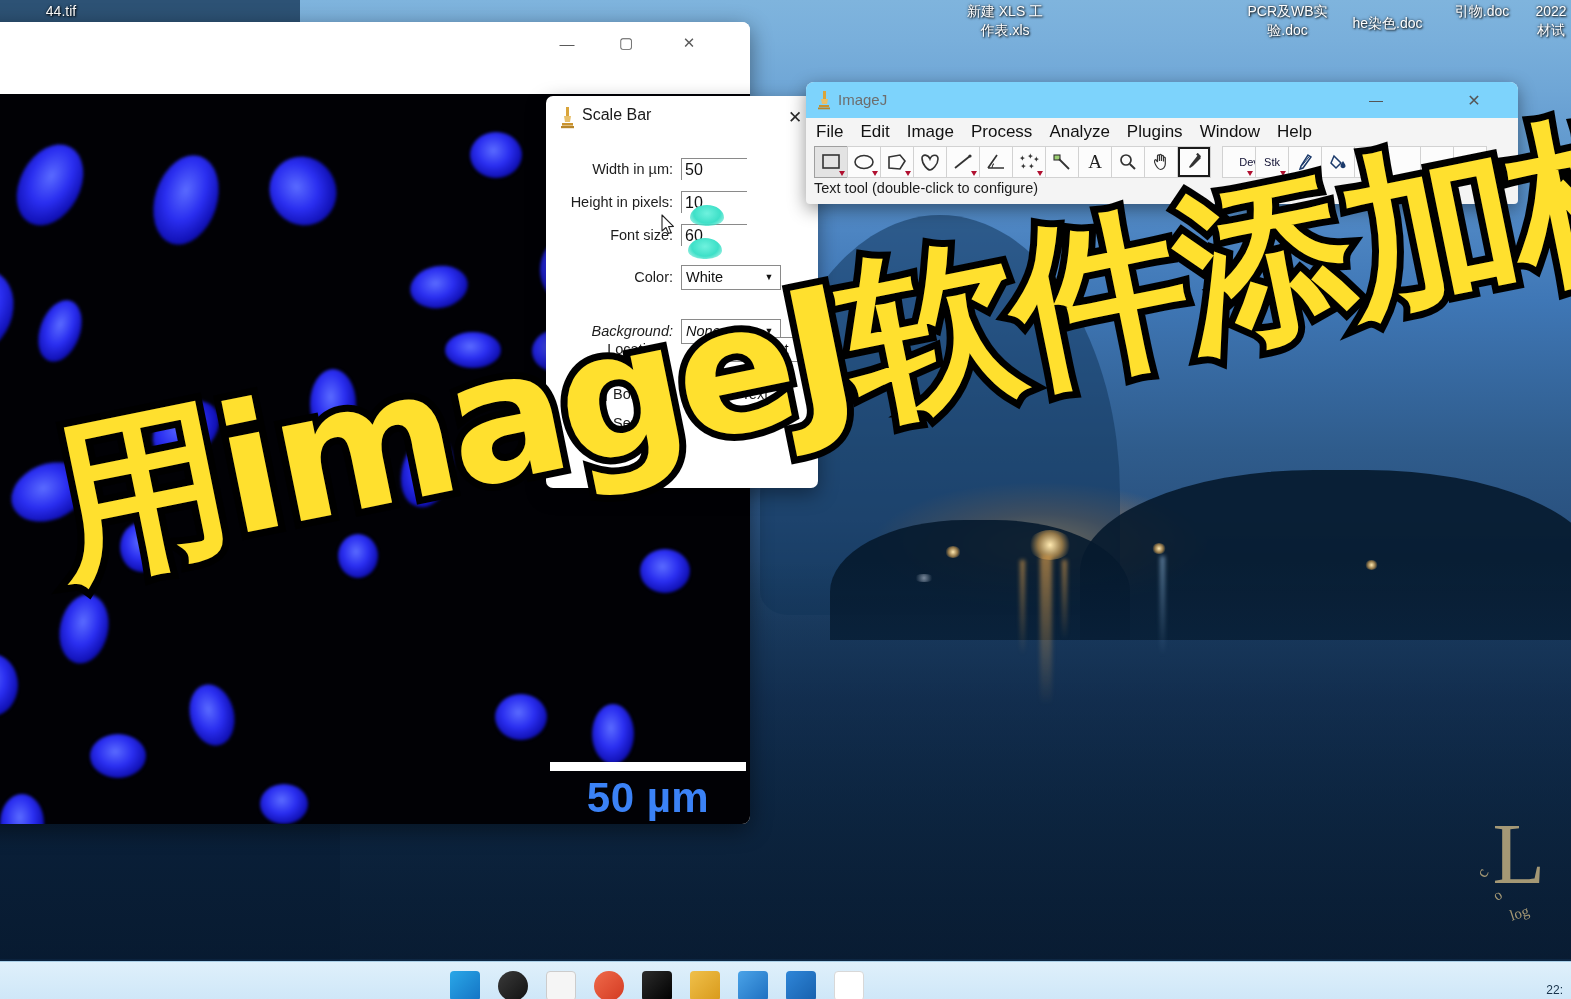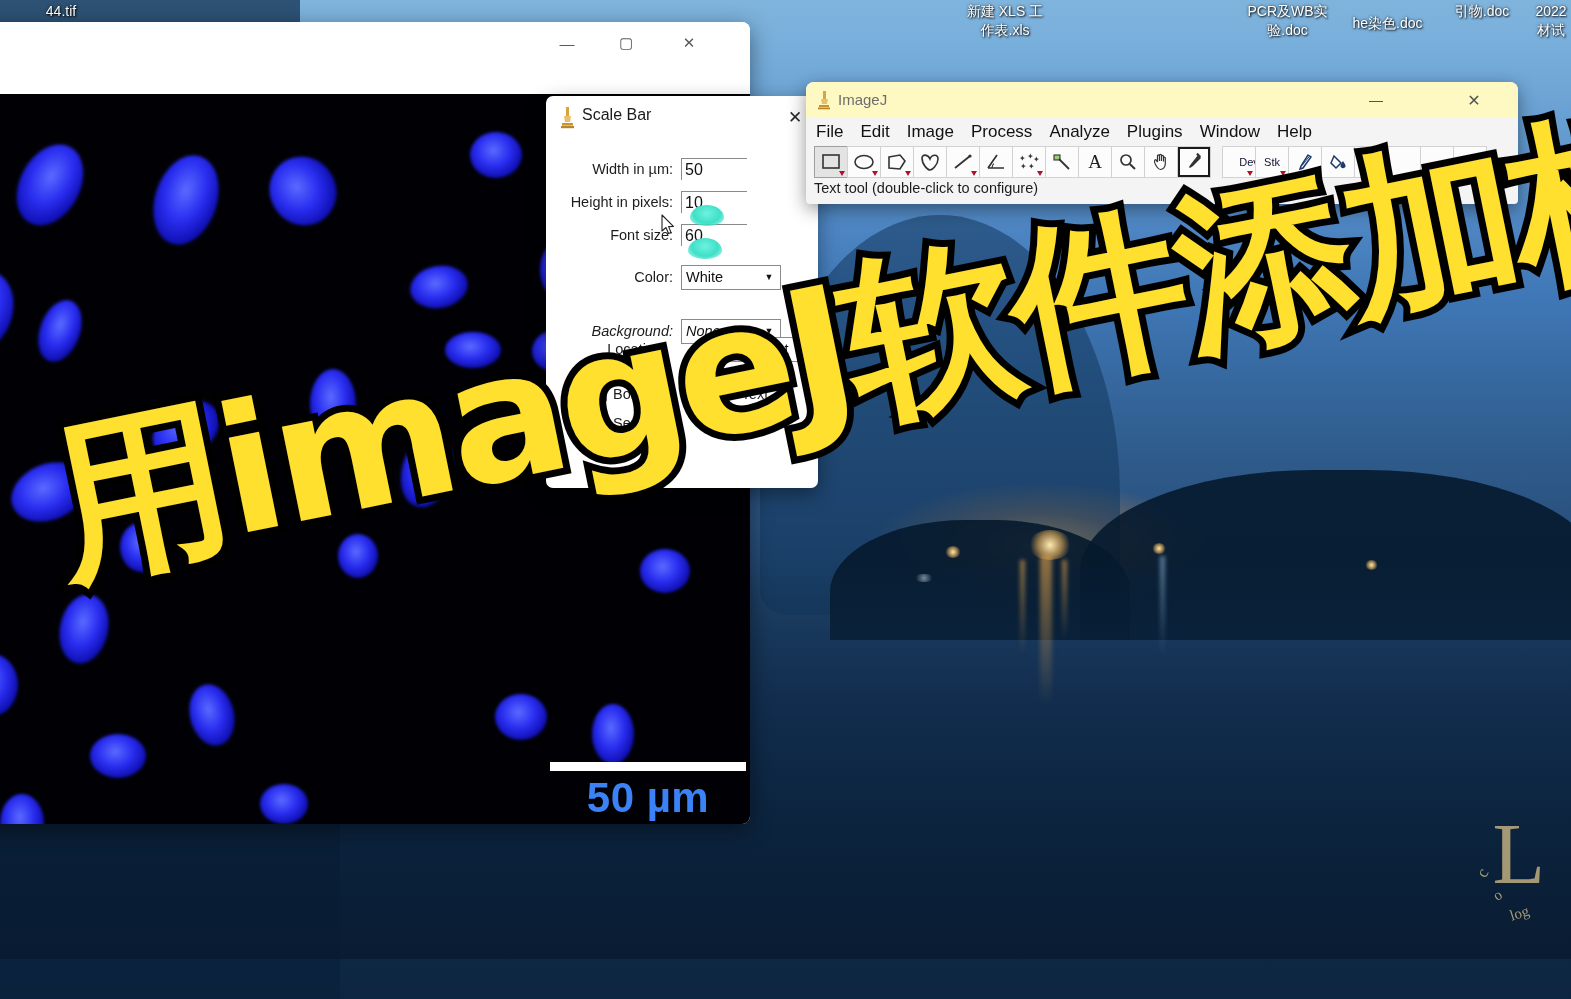--- a/index.html
+++ b/index.html
@@ -216,21 +216,21 @@
 
   
   #ij {
     position: absolute; left: 806px; top: 82px;
     width: 712px; height: 122px;
     background: #f4f4f4;
     border-radius: 8px 8px 4px 4px;
     box-shadow: 0 5px 18px rgba(0,0,0,.42);
     overflow: hidden;
   }
-  #ij-titlebar { position: absolute; left:0; top:0; right:0; height: 36px; background:#fef9c3; }
+  #ij-titlebar { position: absolute; left:0; top:0; right:0; height: 36px; background:#7dd3fc; }
   #ij-icon { position: absolute; left: 10px; top: 8px; width: 16px; height: 20px; }
   #ij-title { position:absolute; left: 32px; top: 9px; font-size: 15px; color:#6d6d6d; }
   #ij-min { position:absolute; right: 122px; top: 3px; width:40px;height:30px;display:flex;align-items:center;justify-content:center;color:#555;font-size:14px;}
   #ij-close { position:absolute; right: 24px; top: 3px; width:40px;height:30px;display:flex;align-items:center;justify-content:center;color:#555;font-size:16px;}
   #ij-menubar {
     position: absolute; left: 0; top: 36px; right: 0; height: 28px;
     display: flex; align-items: center; padding-left: 10px;
     background: #f4f4f4;
   }
   .mitem { font-size: 17px; color: #111; margin-right: 17px; }
@@ -590,14 +590,28 @@
       </div>
     </div>
 
     <div id="ij-status">Text tool (double-click to configure)</div>
   </div>
 
   <div id="overlay-title">
     <div class="ot">用imageJ软件添加标尺</div>
   </div>
 
+  <div id="taskbar">
+    <div id="tb-icons">
+      <div class="tbi" style="background:linear-gradient(135deg,#2aa7e8,#1474c4);"></div>
+      <div class="tbi" style="background:linear-gradient(135deg,#3a3a3a,#111);border-radius:50%;"></div>
+      <div class="tbi" style="background:#f5f5f5;border:1px solid #ccc;"></div>
+      <div class="tbi" style="background:linear-gradient(135deg,#ef6a4a,#d33a22);border-radius:50%;"></div>
+      <div class="tbi" style="background:linear-gradient(135deg,#2c2c2c,#000);"></div>
+      <div class="tbi" style="background:linear-gradient(135deg,#f0c04a,#d89a1c);"></div>
+      <div class="tbi" style="background:linear-gradient(135deg,#4aa3e8,#1e6fc0);"></div>
+      <div class="tbi" style="background:linear-gradient(135deg,#2f86d8,#1760ad);"></div>
+      <div class="tbi" style="background:#fff;border:1px solid #d8d8d8;"></div>
+    </div>
+    <div id="tb-clock">22:</div>
+  </div>
 
 </div>
 
 </body></html>

